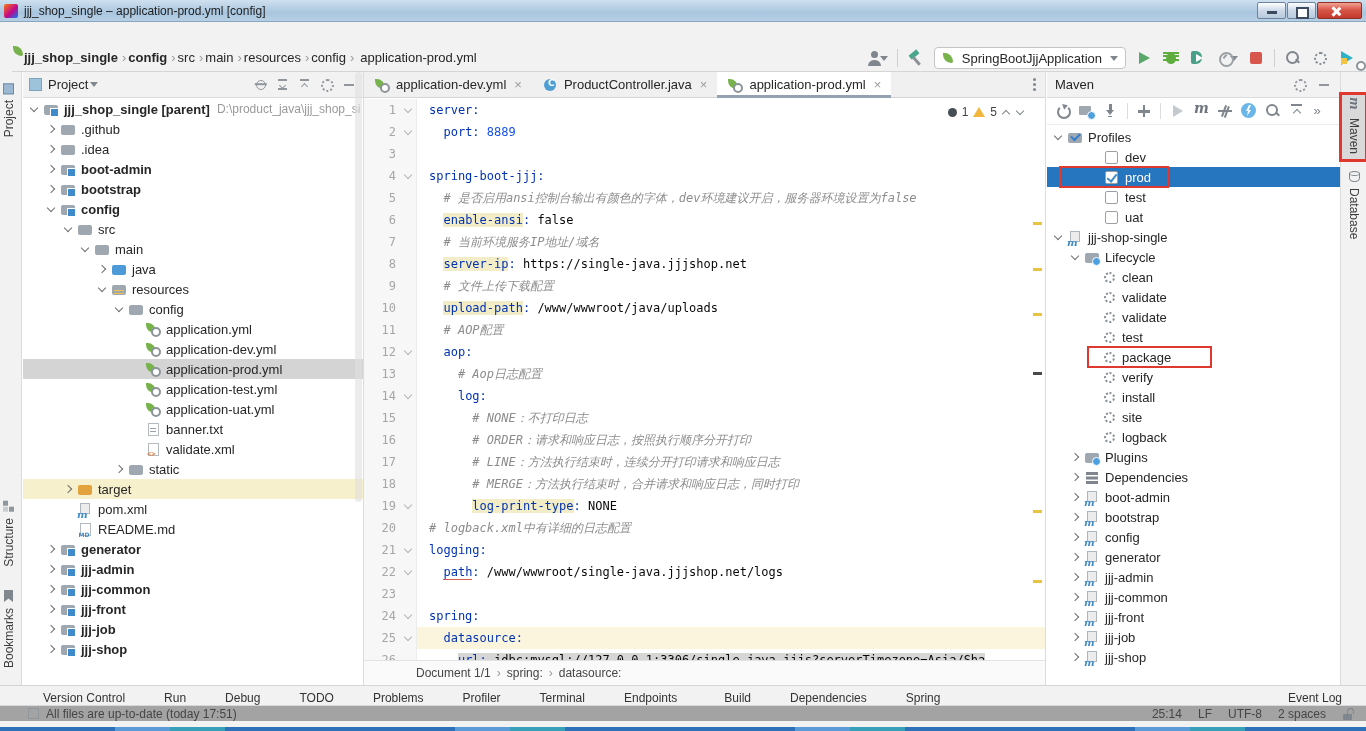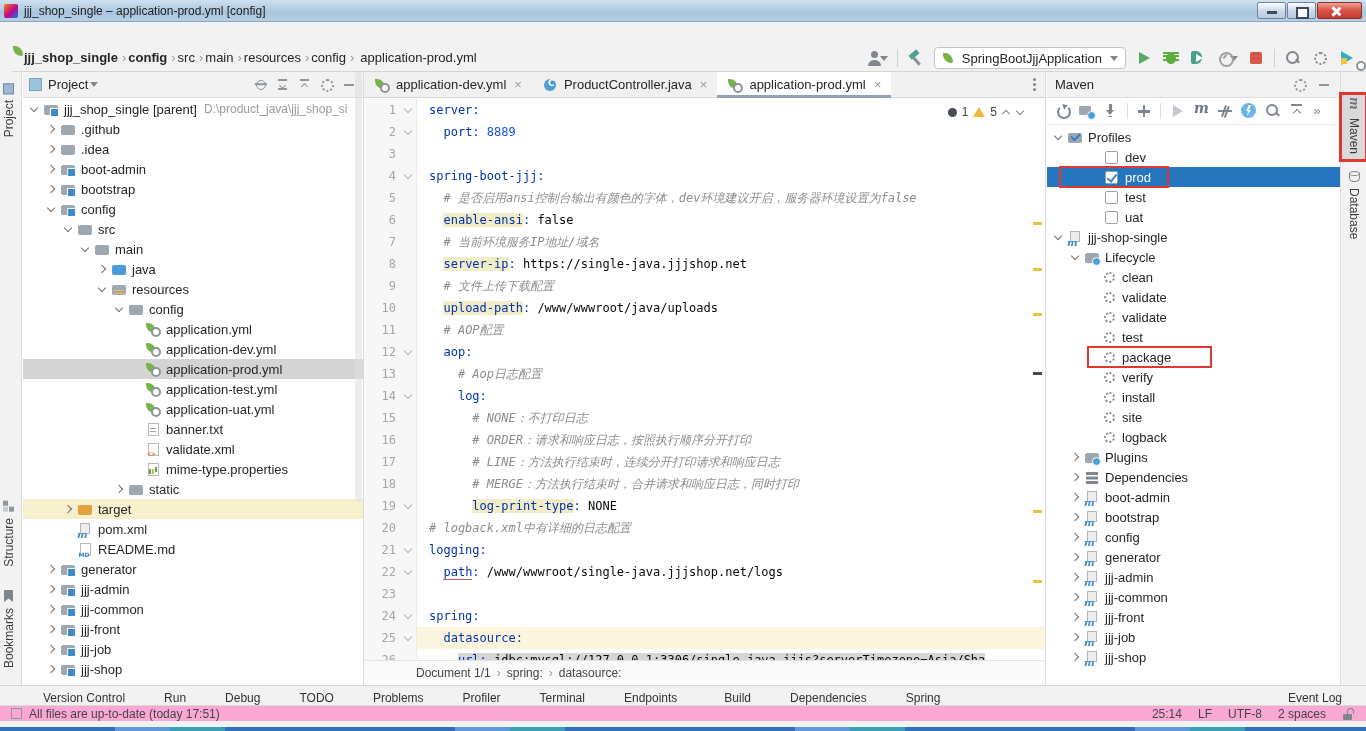--- a/index.html
+++ b/index.html
@@ -90,21 +90,21 @@
   .h-min::before{content:'';position:absolute;left:3px;top:7px;width:10px;height:2px;background:#7f868d}
   .ptree{position:absolute;top:27px;left:0;right:0;bottom:0;overflow:hidden}
   .pscroll{position:absolute;right:1px;top:0;width:7px;height:430px;background:#e0e0e0;border-radius:4px;opacity:.6}
 
   
   .trow{display:flex;align-items:center;height:20px;padding-left:calc(6px + var(--d,0)*17px);white-space:nowrap;position:relative;font-size:13px}
   .trow .ar{width:11px;height:11px;position:relative;flex:0 0 11px;margin-right:3px}
   .trow.closed .ar::before{content:'';position:absolute;left:2px;top:2px;width:5px;height:5px;border-right:1.6px solid #6e6e6e;border-top:1.6px solid #6e6e6e;transform:rotate(45deg)}
   .trow.open .ar::before{content:'';position:absolute;left:2px;top:1px;width:5px;height:5px;border-right:1.6px solid #6e6e6e;border-bottom:1.6px solid #6e6e6e;transform:rotate(45deg)}
   .trow .ico{width:16px;height:16px;position:relative;flex:0 0 16px;margin-right:5px}
-  .trow.bold .lbl{font-weight:400}
+  .trow.bold .lbl{font-weight:700}
   .trow .note{color:#9a9a9a;margin-left:7px;font-size:12px}
   .trow.sel{background:#d4d4d4}
   .trow.hl{background:#f7f0cd}
   .mrow.sel{background:#2675bf;color:#fff}
   .trow .cb{display:none}
   .trow.has-check .cb{display:inline-block;width:13px;height:13px;border:1px solid #9aa0a6;background:#fff;border-radius:2px;margin-right:7px;position:relative;flex:0 0 13px}
   .trow.checked .cb::after{content:'';position:absolute;left:3px;top:0px;width:4px;height:8px;border-right:2px solid #3f8ac9;border-bottom:2px solid #3f8ac9;transform:rotate(38deg)}
   .rbox{position:absolute;top:-1px;height:22px;border:2.5px solid #e0382e;pointer-events:none}
 
   
@@ -194,21 +194,21 @@
   .msep{width:1px;height:16px;background:#dcdcdc;margin:0 2px}
   .mtree{position:absolute;left:0;top:55px;right:0;bottom:0;overflow:hidden}
 
   
   .twbar{position:absolute;left:0;top:685px;width:1366px;height:25px;background:#f2f2f2;border-top:1px solid #d5d5d5;display:flex;align-items:center;font-size:12px;color:#333}
   .twitem{display:flex;align-items:center;gap:5px;padding:0 10px;height:100%}
   .bico{width:14px;height:14px;position:relative;display:inline-block}
   .tw-mid{margin-left:8px;display:flex}
   .tw-right{position:absolute;right:14px;display:flex;align-items:flex-start;gap:5px}
 
-  .statusbar{position:absolute;left:0;top:705px;width:1366px;height:16px;background:#f9a8d4;border-top:1px solid #d9d9d9;display:flex;align-items:center;font-size:12px;color:#454545;padding:0 11px}
+  .statusbar{position:absolute;left:0;top:705px;width:1366px;height:16px;background:#a3a3a3;border-top:1px solid #d9d9d9;display:flex;align-items:center;font-size:12px;color:#454545;padding:0 28px}
   .st-ic{width:11px;height:11px;border:1.4px solid #8f969c;margin-right:7px}
   .st-right{position:absolute;right:12px;display:flex;align-items:center;gap:16px}
   .lockic{width:12px;height:12px;position:relative}
   .lockic::before{content:'';position:absolute;left:1px;bottom:0;width:9px;height:6px;background:#7f868d;border-radius:1px}
   .lockic::after{content:'';position:absolute;left:3px;top:0;width:5px;height:5px;border:1.6px solid #7f868d;border-bottom:none;border-radius:4px 4px 0 0;transform:translateX(2px)}
   .taskbar{position:absolute;left:0;top:727px;width:1366px;height:4px;background:repeating-linear-gradient(90deg,#2e71b8 0 115px,#5b9bd8 115px 170px,#37a0b8 170px 225px,#2e71b8 225px 340px)}
 </style>
 </head>
 <body>
 
@@ -456,27 +456,20 @@
             <span class="ico i-txt"></span>
 
             <span class="lbl">banner.txt</span>
 
           </div>
           <div class="trow" style="--d: 6;">
             <span class="ar"></span>
             <span class="ico i-xml"></span>
 
             <span class="lbl">validate.xml</span>
-
-          </div>
-          <div class="trow" style="--d: 6;">
-            <span class="ar"></span>
-            <span class="ico i-prp"></span>
-
-            <span class="lbl">mime-type.properties</span>
 
           </div>
           <div class="trow closed" style="--d: 5;">
             <span class="ar"></span>
             <span class="ico i-folder"></span>
 
             <span class="lbl">static</span>
 
           </div>
           <div class="trow closed hl" style="--d: 2;">

